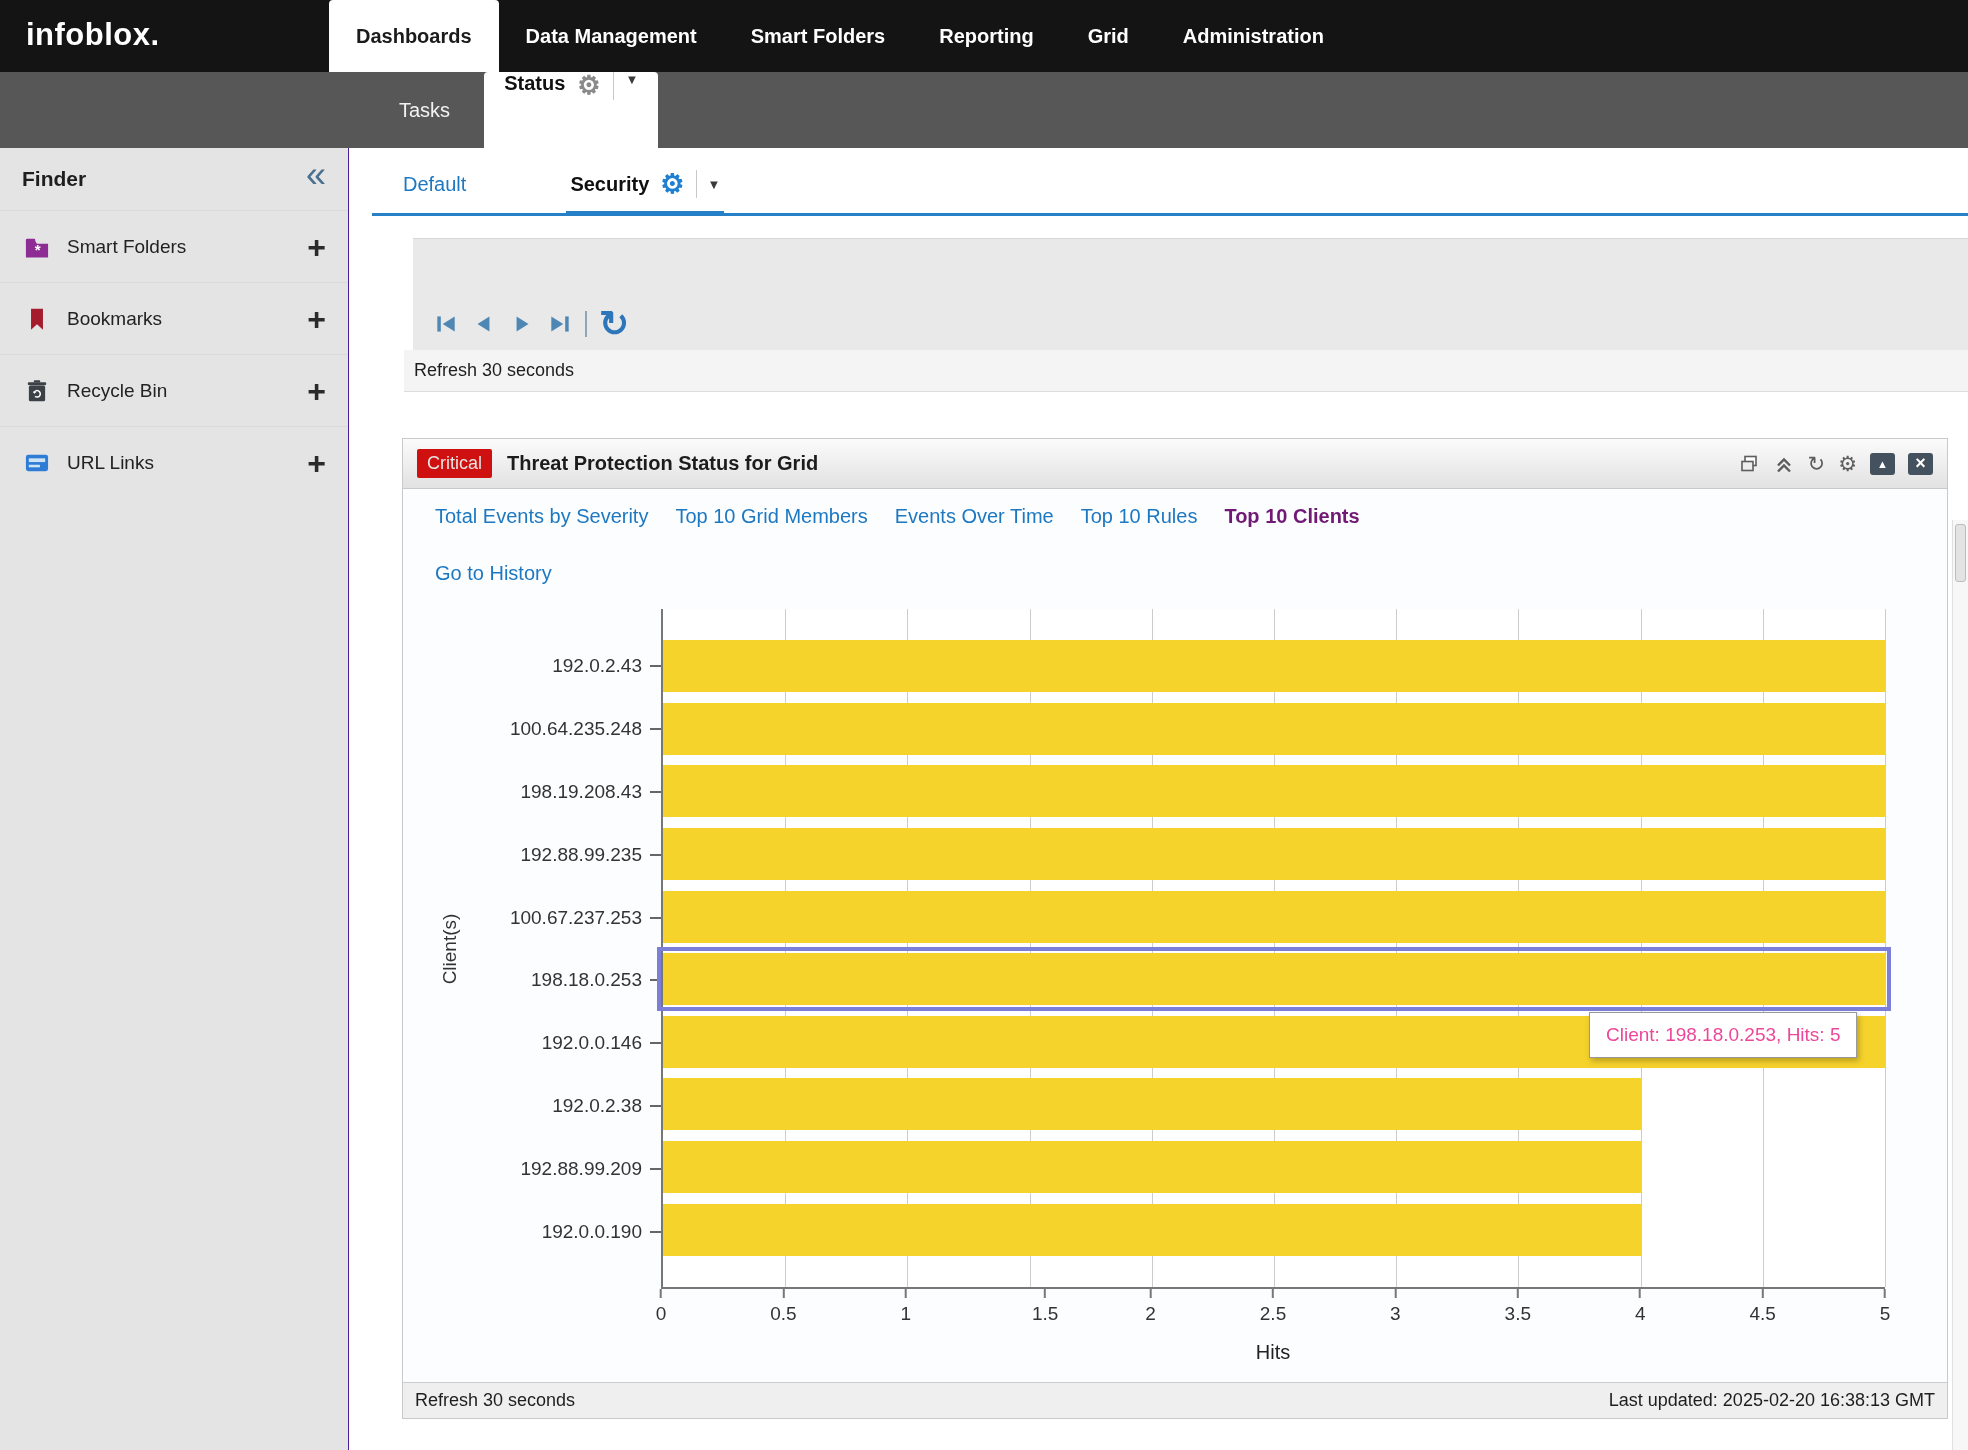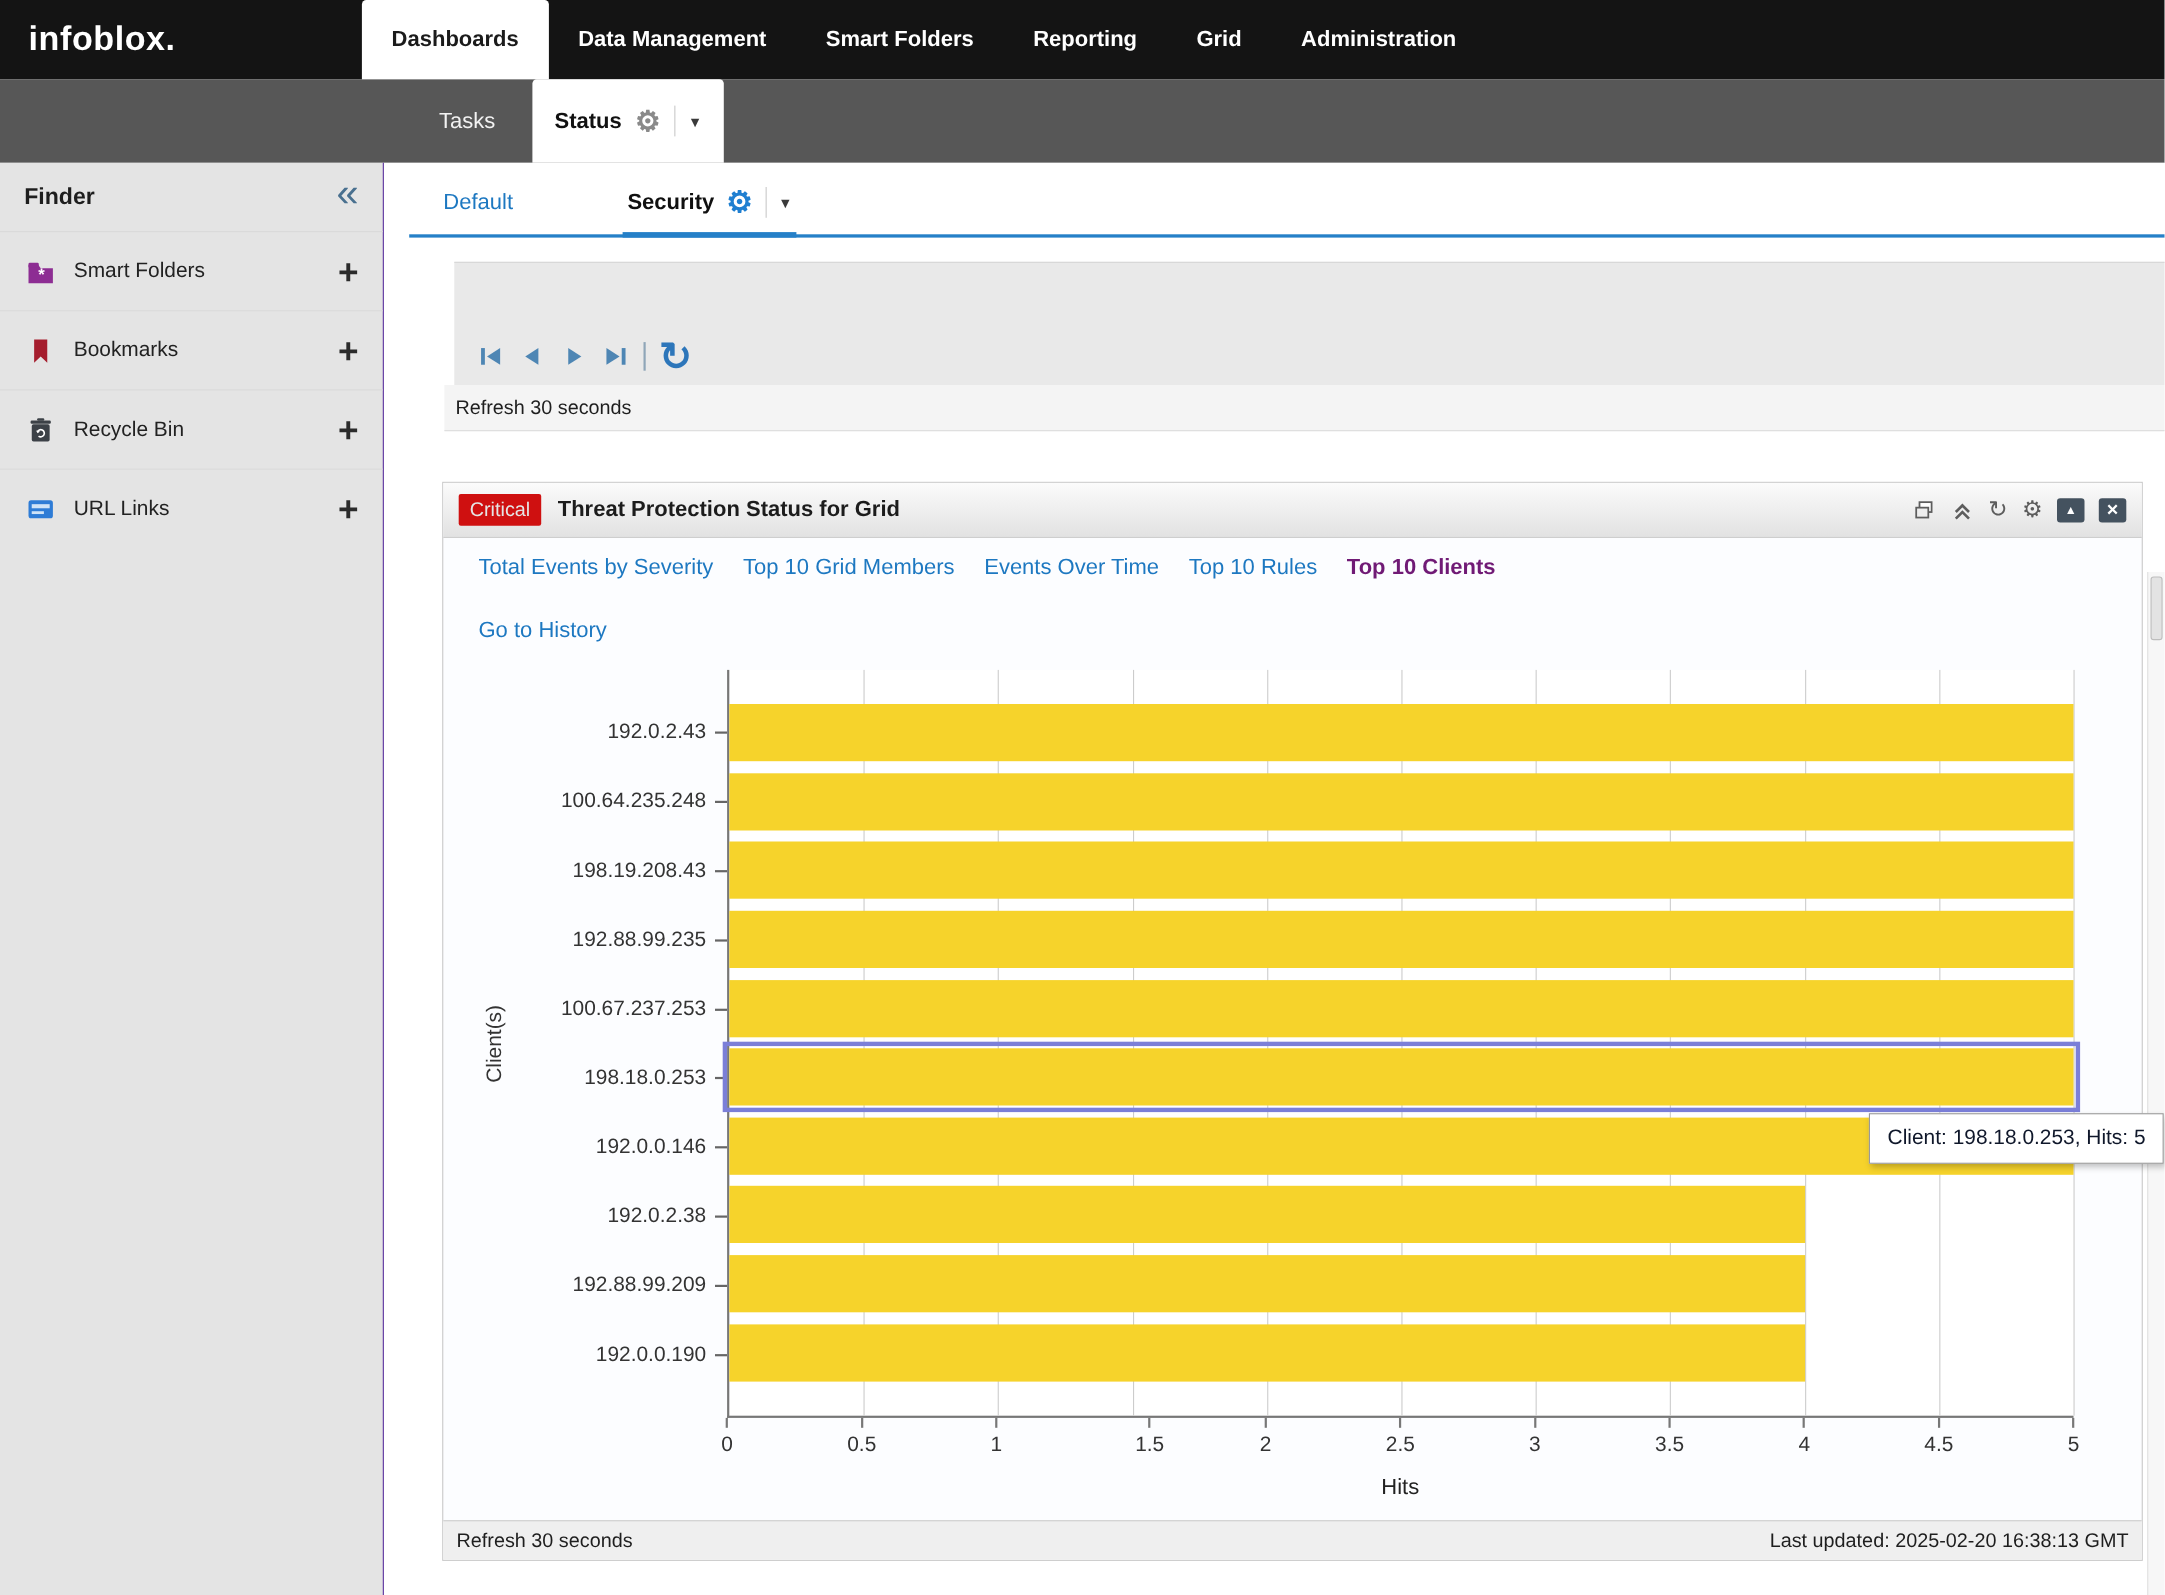--- a/index.html
+++ b/index.html
@@ -10,21 +10,21 @@
   
   .topbar{display:flex;align-items:stretch;height:72px;background:#141414}
   .logo{flex:none;width:329px;color:#fff;font-size:31px;font-weight:bold;letter-spacing:.5px;padding:17px 0 0 26px}
   .topnav{display:flex;align-items:stretch}
   .topnav-item{display:flex;align-items:center;padding:0 27px;color:#fff;font-weight:bold;font-size:20px;cursor:pointer;white-space:nowrap}
   .topnav-item.active{background:#fff;color:#1b1b1b;border-radius:4px 4px 0 0}
 
   
   .subbar{display:flex;align-items:stretch;height:76px;background:#575757;padding-left:379px}
   .subnav-item{display:flex;align-items:center;color:#f2f2f2;font-size:20px;padding:0 20px;cursor:pointer}
-  .subnav-tab{display:flex;align-items:center;gap:12px;background:#fff;border-radius:4px 4px 0 0;margin-left:14px;padding:0 20px;font-weight:bold;color:#111;font-size:20px;cursor:pointer}
+  .subnav-tab{display:flex;align-items:flex-start;gap:12px;background:#fff;border-radius:4px 4px 0 0;margin-left:14px;padding:0 20px;font-weight:bold;color:#111;font-size:20px;cursor:pointer}
   .tab-gear{color:#8a8a8a;font-size:26px;line-height:1}
   .tab-sep{width:1px;height:28px;background:#c9c9c9}
   .caret{font-size:13px;color:#3a3a3a}
 
   
   .content{display:flex;height:1302px}
   .finder{flex:none;width:349px;background:#e4e4e4;border-right:1px solid #4c1d95}
   .finder-header{display:flex;justify-content:space-between;align-items:center;height:62px;padding:0 22px}
   .finder-title{font-size:21px;font-weight:bold;color:#1e1e1e}
   .collapse-btn{font-size:36px;color:#49708f;line-height:.8;cursor:pointer;margin-top:-8px}
@@ -82,21 +82,21 @@
   .bar.highlight{outline:4px solid #7b7fd8;outline-offset:2px;z-index:2}
   .xaxis{position:relative;height:48px;margin-left:258px;width:1224px}
   .xtick{position:absolute;top:0;transform:translateX(-50%);display:flex;flex-direction:column;align-items:center}
   .xtick-mark{width:2px;height:9px;background:#777}
   .xtick-label{font-size:19px;color:#333;margin-top:5px}
   .xlabel{width:1224px;margin-left:258px;text-align:center;font-size:20px;color:#222;padding:4px 0 18px}
 
   .widget-footer{display:flex;justify-content:space-between;align-items:center;background:#efefef;border-top:1px solid #ccc;height:36px;padding:0 12px;font-size:18px;color:#1e1e1e}
 
   
-  .tooltip{position:absolute;left:1699px;top:1012px;background:#fff;border:1px solid #999;box-shadow:2px 3px 6px rgba(0,0,0,.25);padding:11px 16px;font-size:19px;color:#0f172a;white-space:nowrap;z-index:20}
+  .tooltip{position:absolute;left:1589px;top:1012px;background:#fff;border:1px solid #999;box-shadow:2px 3px 6px rgba(0,0,0,.25);padding:11px 16px;font-size:19px;color:#ec4899;white-space:nowrap;z-index:20}
 
   
   .scrollbar{position:absolute;right:0;top:520px;width:16px;height:930px;background:#f7f7f7;border-left:1px solid #e0e0e0}
   .scroll-thumb{margin:4px 2px 0;height:58px;background:#e3e3e3;border:1px solid #bdbdbd;border-radius:3px;cursor:pointer}
 </style>
 </head>
 <body>
 
 <div class="screen">
 

